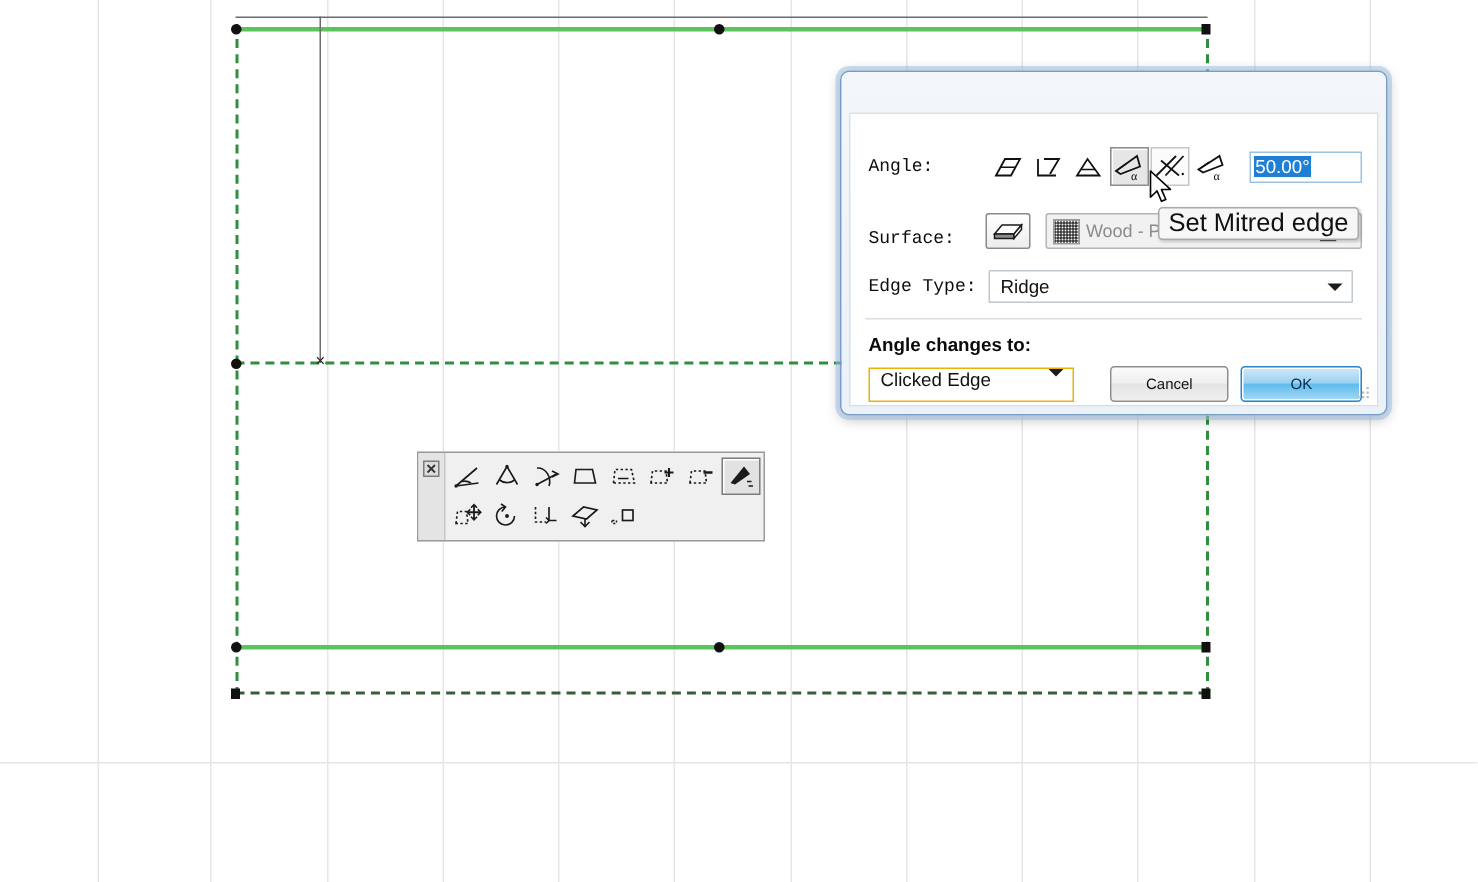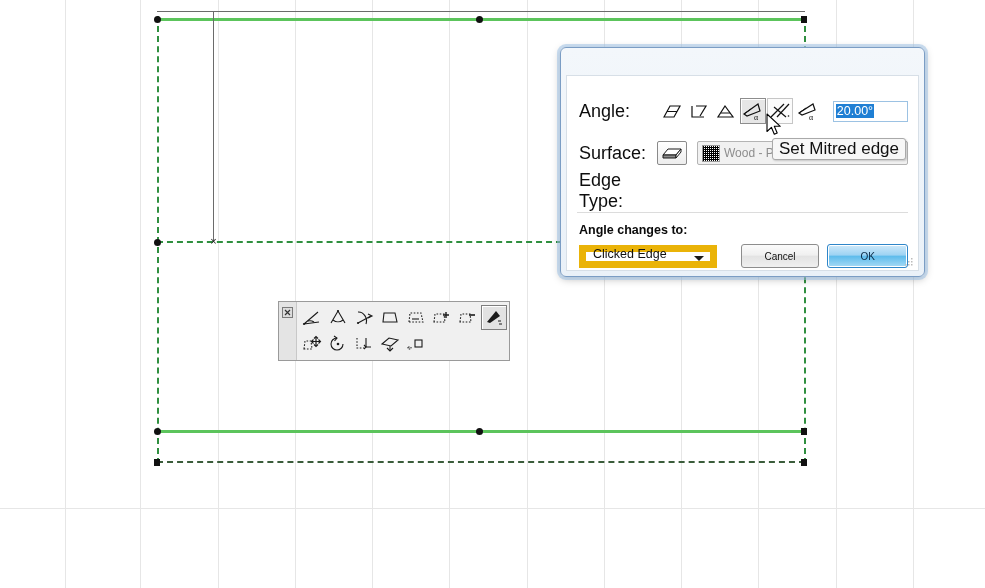--- a/index.html
+++ b/index.html
@@ -224,23 +224,23 @@
     border: 1px solid #d7dfe7;
     box-sizing: border-box;
   }
 
   .form-row {
     position: absolute;
     display: flex;
     align-items: center;
   }
   .lbl {
-    font-size: 18px;
+    font-size: 12px;
     color: #0d0d0d;
-    font-family: Liberation Sans, sans-serif;
+    font-family: Liberation Mono, monospace;
   }
 
   
   #row-angle { left: 12px; top: 22px; right: 10px; height: 26px; }
   .ang-btn {
     width: 26px; height: 26px;
     display: flex; align-items: center; justify-content: center;
     border: 1px solid transparent;
     box-sizing: border-box;
     margin-right: 1px;
@@ -265,21 +265,21 @@
   }
   #angle-value {
     background: #1f7fd4;
     color: #ffffff;
     font-size: 12.5px;
     padding: 0 1px;
     font-family: "Liberation Sans", sans-serif;
   }
 
   
-  #row-surface { left: 12px; top: 64px; right: 10px; height: 26px; }
+  #row-surface { left: 12px; top: 64px; right: 10px; height: 26px; align-items: flex-end; }
   #surface-preview {
     width: 30px; height: 24px;
     border: 1px solid #8a8a8a;
     border-radius: 2px;
     background: linear-gradient(to bottom, #ffffff, #ededed);
     display: flex; align-items: center; justify-content: center;
     box-sizing: border-box;
   }
   #surface-combo {
     height: 24px;
@@ -350,24 +350,24 @@
     position: absolute;
     left: 12px; top: 147px;
     font-size: 12.5px;
     font-weight: bold;
     color: #0a0a0a;
   }
 
   #row-buttons { left: 12px; top: 167px; right: 10px; height: 26px; }
   #apply-combo {
     width: 148px; height: 23px;
-    border: 7px solid #eab308;
+    border: 1px solid #eab308;
     background: #ffffff;
     display: flex;
-    align-items: flex-end;
+    align-items: flex-start;
     justify-content: space-between;
     padding: 0 6px 0 7px;
     box-sizing: border-box;
   }
   #apply-value { font-size: 12.5px; color: #111; }
 
   .pushbtn {
     height: 24px;
     border-radius: 3px;
     display: flex; align-items: center; justify-content: center;
@@ -617,21 +617,21 @@
             </div>
             <div class="ang-btn">
               <svg width="24" height="20" viewBox="0 0 24 20">
                 <path d="M4 12 L18 3 L20 9 L7 14 Z" stroke="#111" stroke-width="1.2" fill="none"></path>
                 <path d="M4 12 L11 7" stroke="#111" stroke-width="1" fill="none"></path>
                 <text x="14" y="19" font-size="8" font-family="Liberation Serif, serif" fill="#111">α</text>
               </svg>
             </div>
           </div>
         <div id="angle-input" style="margin-left:12px">
-          <span id="angle-value">20.00°</span>
+          <span id="angle-value">50.00°</span>
         </div>
       </div>
 
       <div class="form-row" id="row-surface">
         <div class="lbl" style="width:80px">Surface:</div>
         <div id="surface-preview">
           <svg width="22" height="15" viewBox="0 0 22 15">
             <path d="M2 9 L7 3 L20 3 L15 9 Z" fill="#ffffff" stroke="#1a1a1a" stroke-width="1"></path>
             <path d="M2 9 L15 9 L15 12 L2 12 Z" fill="#8c8c8c" stroke="#1a1a1a" stroke-width="1"></path>
             <path d="M15 9 L20 3 L20 6 L15 12 Z" fill="#ffffff" stroke="#1a1a1a" stroke-width="1"></path>
@@ -646,20 +646,24 @@
               <rect x="2.5" y="2.5" width="6" height="4" fill="#9aa6b2" stroke="#555" stroke-width="0.7"></rect>
               <path d="M2.5 8.5 H8.5 M2.5 10.5 H8.5" stroke="#555" stroke-width="0.8"></path>
             </svg>
           </div>
           <div id="surface-more">▸</div>
         </div>
       </div>
 
       <div class="form-row" id="row-edgetype">
         <div class="lbl" style="width:80px">Edge Type:</div>
+        <div id="edgetype-combo" style="flex:1">
+          <span id="edgetype-value">Ridge</span>
+          <span class="caret"></span>
+        </div>
       </div>
 
       <div id="dlg-sep"></div>
 
       <div id="apply-label">Angle changes to:</div>
 
       <div class="form-row" id="row-buttons">
         <div id="apply-combo">
           <span id="apply-value">Clicked Edge</span>
           <span class="caret"></span>

